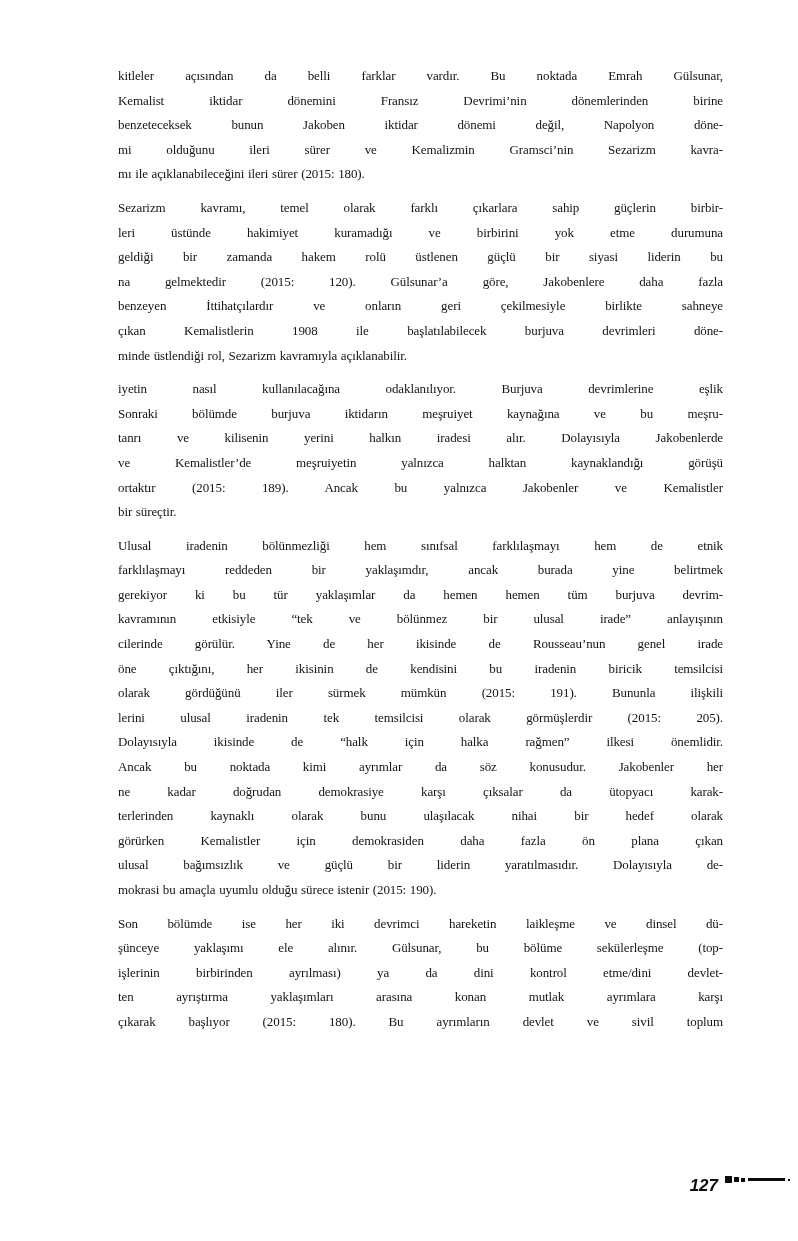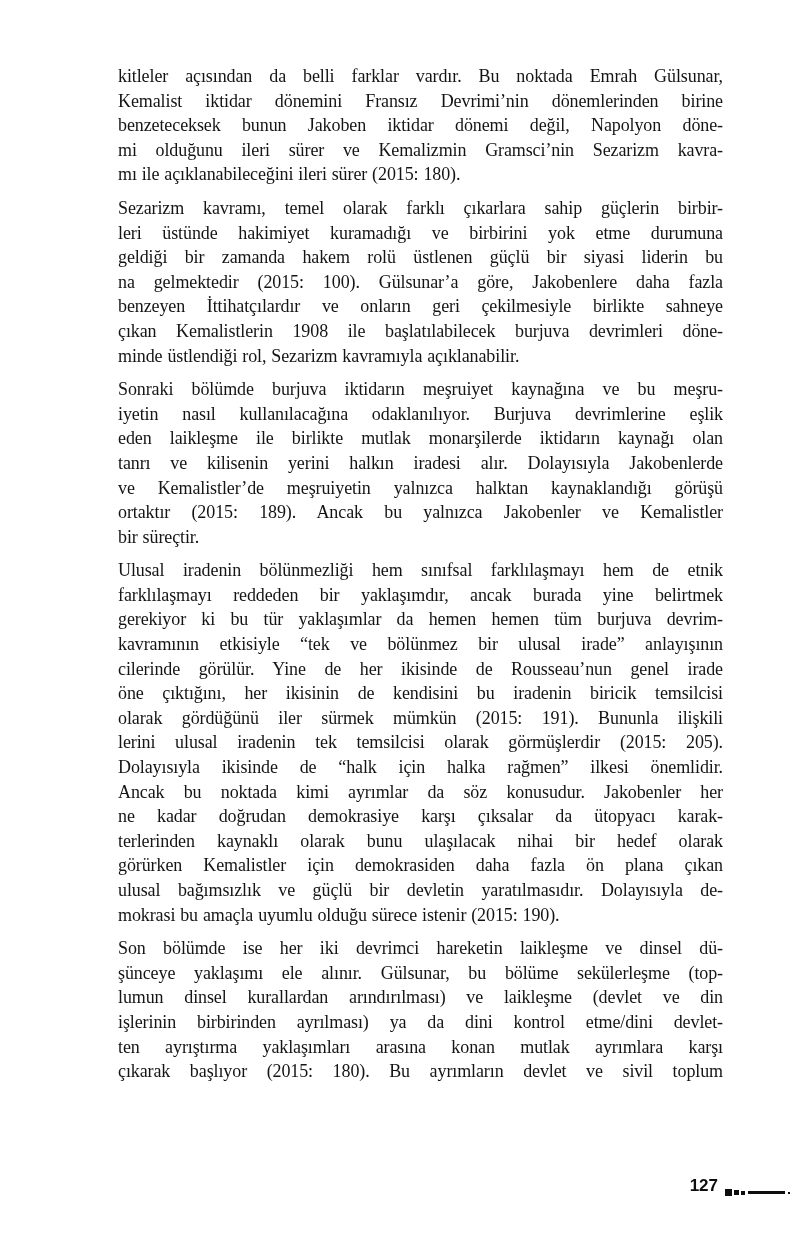--- a/index.html
+++ b/index.html
@@ -18,40 +18,41 @@
   .page-text {
     position: absolute;
     left: 118px;
     top: 64px;
     width: 605px;
   }
   .para {
     margin: 0 0 9px 0;
   }
   .line {
-    font-size: 18px;
+    font-size: 13px;
     line-height: 24.6px;
     letter-spacing: -0.1px;
     word-spacing: 0.5px;
     text-align: justify;
     text-align-last: justify;
     white-space: nowrap0; 
     height: 24.6px;
     overflow: visible;
   }
   .line.last {
     text-align-last: left;
   }
   .footer {
     position: absolute;
     top: 1176px;
     right: 8px;
     height: 20px;
     display: flex;
-    align-items: flex-end;
+    align-items: flex-start;
+    font-style: italic;
   }
   .pagenum {
     font-family: "Liberation Sans", "DejaVu Sans", sans-serif;
     font-weight: 700;
     font-size: 17px;
     color: #0d0d0d;
     margin-right: 7px;
     line-height: 20px;
   }
   .orn {
@@ -87,55 +88,53 @@
       <div class="line">kitleler açısından da belli farklar vardır. Bu noktada Emrah Gülsunar,</div>
       <div class="line">Kemalist iktidar dönemini Fransız Devrimi’nin dönemlerinden birine</div>
       <div class="line">benzeteceksek bunun Jakoben iktidar dönemi değil, Napolyon döne-</div>
       <div class="line">mi olduğunu ileri sürer ve Kemalizmin Gramsci’nin Sezarizm kavra-</div>
       <div class="line last">mı ile açıklanabileceğini ileri sürer (2015: 180).</div>
     </div>
     <div class="para">
       <div class="line">Sezarizm kavramı, temel olarak farklı çıkarlara sahip güçlerin birbir-</div>
       <div class="line">leri üstünde hakimiyet kuramadığı ve birbirini yok etme durumuna</div>
       <div class="line">geldiği bir zamanda hakem rolü üstlenen güçlü bir siyasi liderin bu</div>
-      <div class="line">na gelmektedir (2015: 100). Gülsunar’a göre, Jakobenlere daha fazla</div>
+      <div class="line">na gelmektedir (2015: 120). Gülsunar’a göre, Jakobenlere daha fazla</div>
       <div class="line">benzeyen İttihatçılardır ve onların geri çekilmesiyle birlikte sahneye</div>
       <div class="line">çıkan Kemalistlerin 1908 ile başlatılabilecek burjuva devrimleri döne-</div>
       <div class="line last">minde üstlendiği rol, Sezarizm kavramıyla açıklanabilir.</div>
     </div>
     <div class="para">
+      <div class="line">iyetin nasıl kullanılacağına odaklanılıyor. Burjuva devrimlerine eşlik</div>
       <div class="line">Sonraki bölümde burjuva iktidarın meşruiyet kaynağına ve bu meşru-</div>
-      <div class="line">iyetin nasıl kullanılacağına odaklanılıyor. Burjuva devrimlerine eşlik</div>
-      <div class="line">eden laikleşme ile birlikte mutlak monarşilerde iktidarın kaynağı olan</div>
       <div class="line">tanrı ve kilisenin yerini halkın iradesi alır. Dolayısıyla Jakobenlerde</div>
       <div class="line">ve Kemalistler’de meşruiyetin yalnızca halktan kaynaklandığı görüşü</div>
       <div class="line">ortaktır (2015: 189). Ancak bu yalnızca Jakobenler ve Kemalistler</div>
       <div class="line last">bir süreçtir.</div>
     </div>
     <div class="para">
       <div class="line">Ulusal iradenin bölünmezliği hem sınıfsal farklılaşmayı hem de etnik</div>
       <div class="line">farklılaşmayı reddeden bir yaklaşımdır, ancak burada yine belirtmek</div>
       <div class="line">gerekiyor ki bu tür yaklaşımlar da hemen hemen tüm burjuva devrim-</div>
       <div class="line">kavramının etkisiyle “tek ve bölünmez bir ulusal irade” anlayışının</div>
       <div class="line">cilerinde görülür. Yine de her ikisinde de Rousseau’nun genel irade</div>
       <div class="line">öne çıktığını, her ikisinin de kendisini bu iradenin biricik temsilcisi</div>
       <div class="line">olarak gördüğünü iler sürmek mümkün (2015: 191). Bununla ilişkili</div>
       <div class="line">lerini ulusal iradenin tek temsilcisi olarak görmüşlerdir (2015: 205).</div>
       <div class="line">Dolayısıyla ikisinde de “halk için halka rağmen” ilkesi önemlidir.</div>
       <div class="line">Ancak bu noktada kimi ayrımlar da söz konusudur. Jakobenler her</div>
       <div class="line">ne kadar doğrudan demokrasiye karşı çıksalar da ütopyacı karak-</div>
       <div class="line">terlerinden kaynaklı olarak bunu ulaşılacak nihai bir hedef olarak</div>
       <div class="line">görürken Kemalistler için demokrasiden daha fazla ön plana çıkan</div>
-      <div class="line">ulusal bağımsızlık ve güçlü bir devletin yaratılmasıdır. Dolayısıyla de-</div>
+      <div class="line">ulusal bağımsızlık ve güçlü bir liderin yaratılmasıdır. Dolayısıyla de-</div>
       <div class="line last">mokrasi bu amaçla uyumlu olduğu sürece istenir (2015: 190).</div>
     </div>
     <div class="para">
       <div class="line">Son bölümde ise her iki devrimci hareketin laikleşme ve dinsel dü-</div>
       <div class="line">şünceye yaklaşımı ele alınır. Gülsunar, bu bölüme sekülerleşme (top-</div>
-      <div class="line">lumun dinsel kurallardan arındırılması) ve laikleşme (devlet ve din</div>
       <div class="line">işlerinin birbirinden ayrılması) ya da dini kontrol etme/dini devlet-</div>
       <div class="line">ten ayrıştırma yaklaşımları arasına konan mutlak ayrımlara karşı</div>
       <div class="line">çıkarak başlıyor (2015: 180). Bu ayrımların devlet ve sivil toplum</div>
     </div>
   </div>
 
 <div class="footer">
   <span class="pagenum">127</span>
   <span class="orn">
     <span class="sq sq1"></span>

